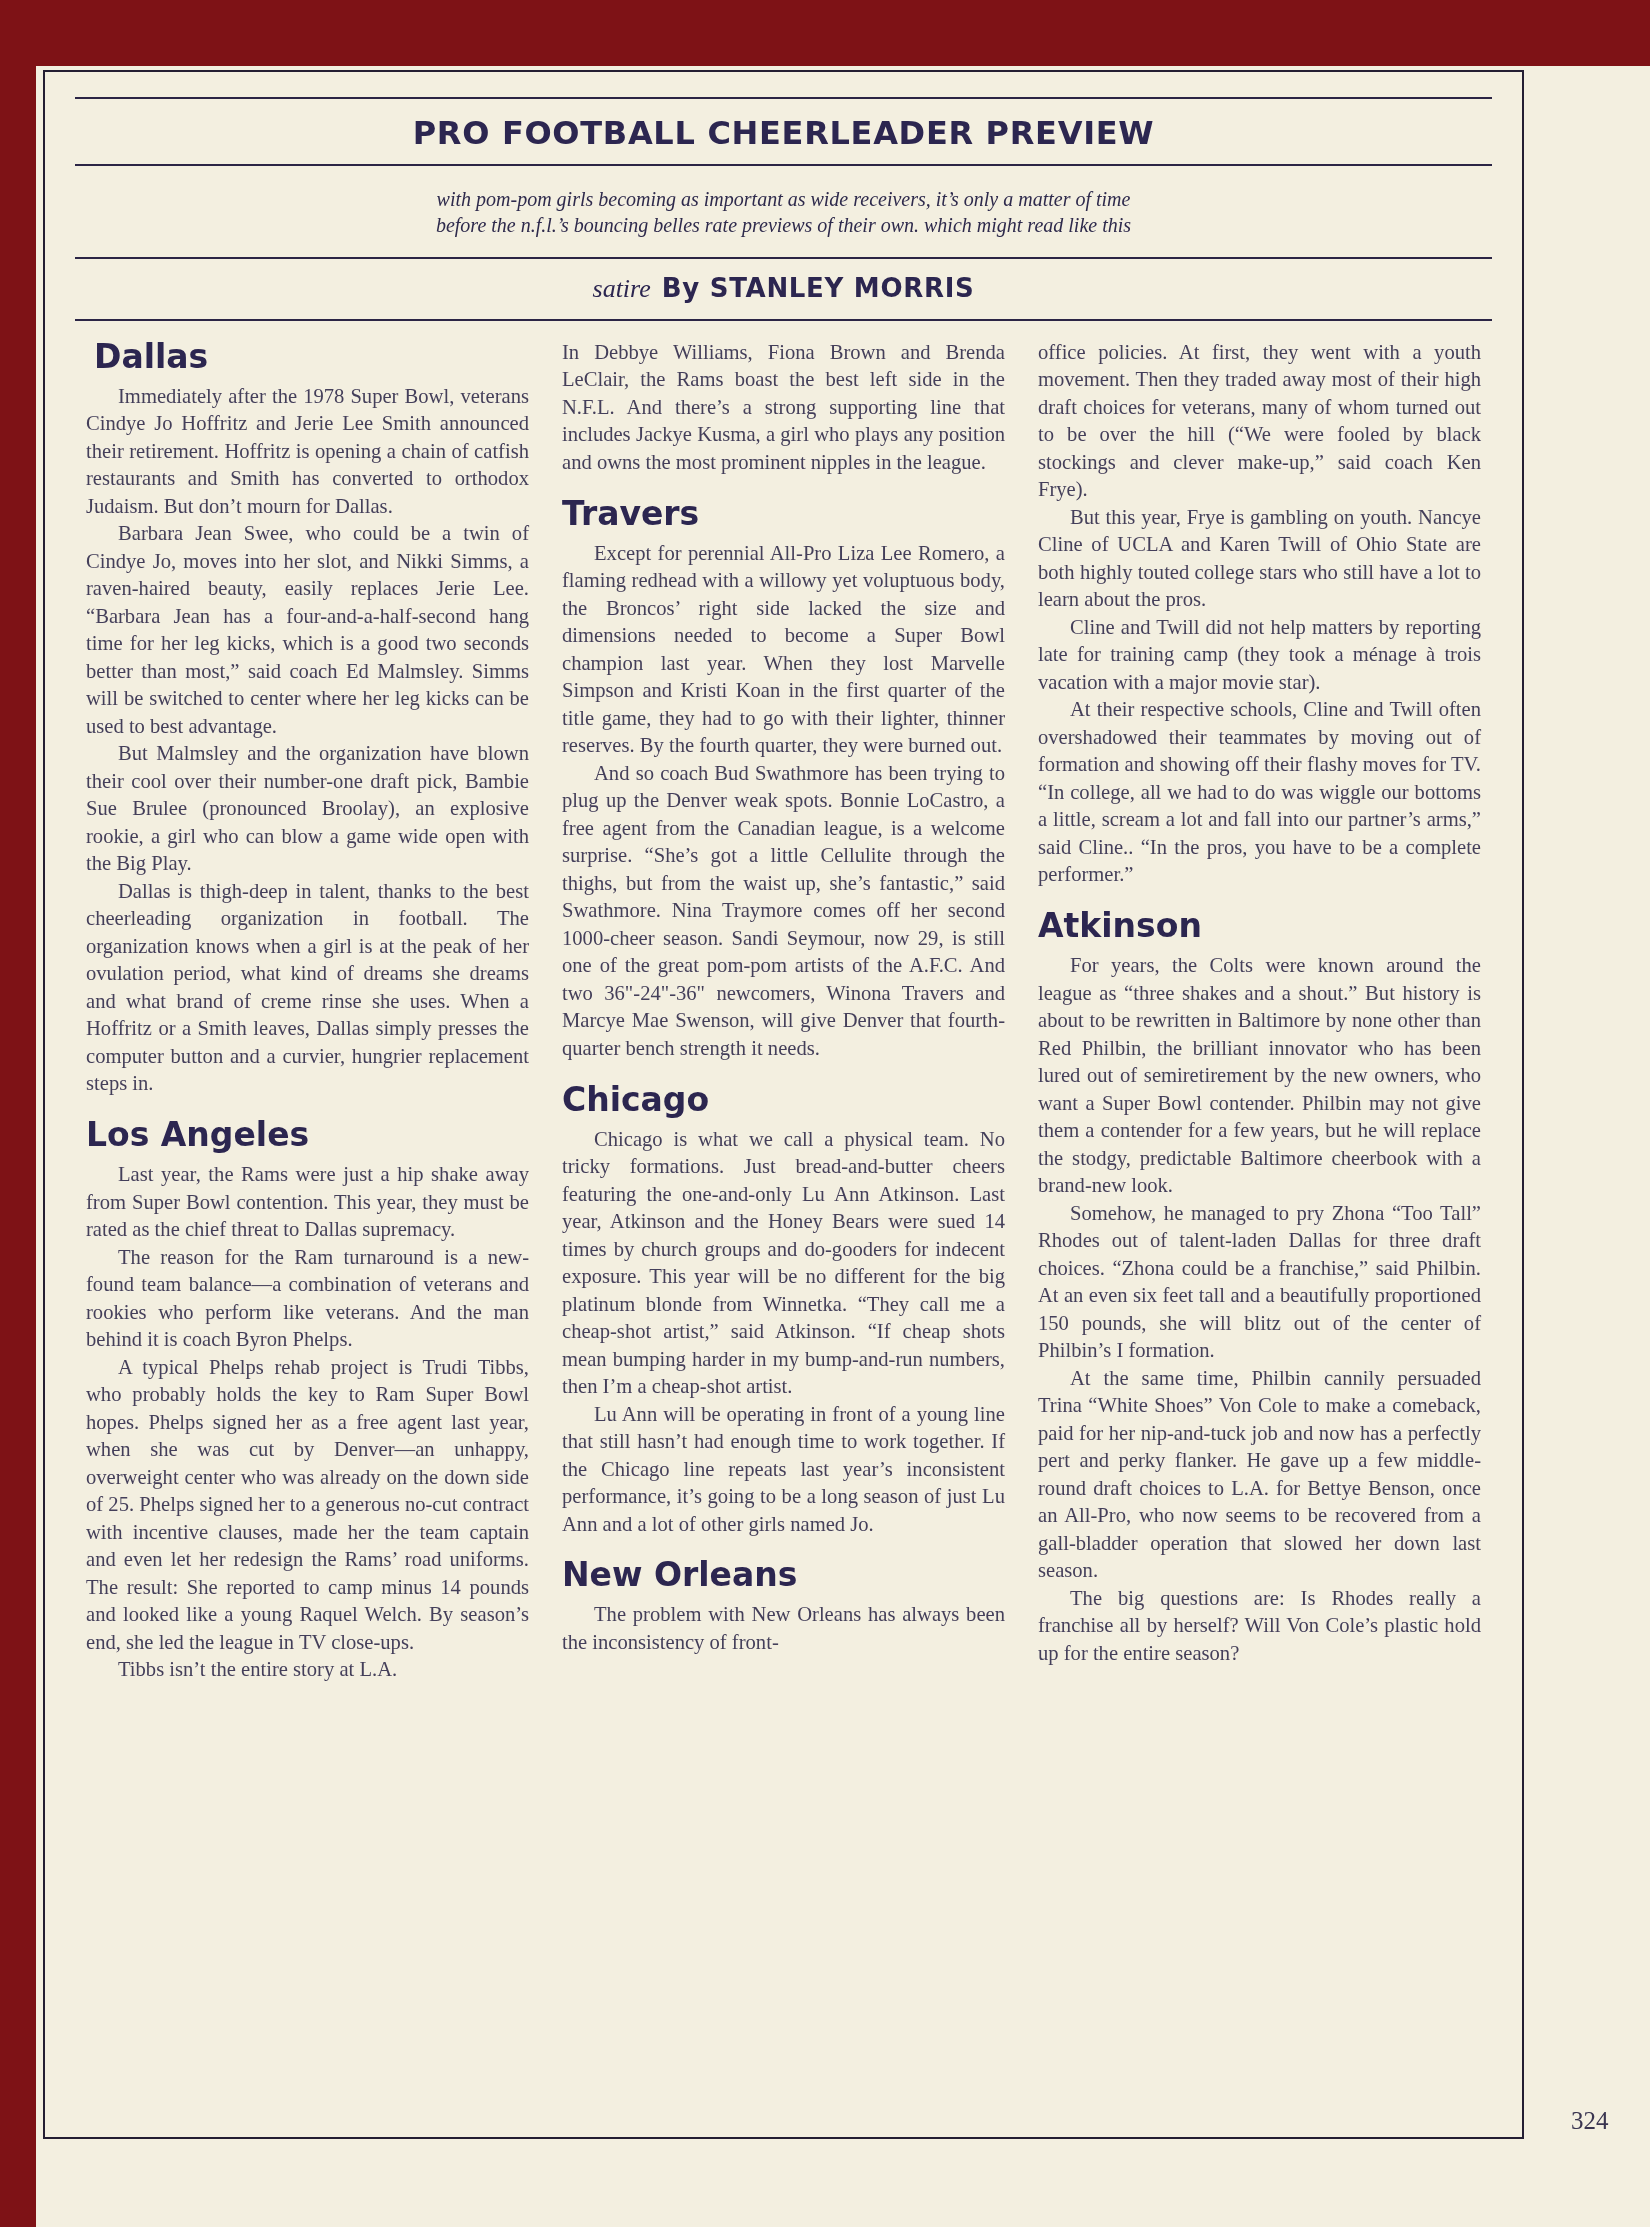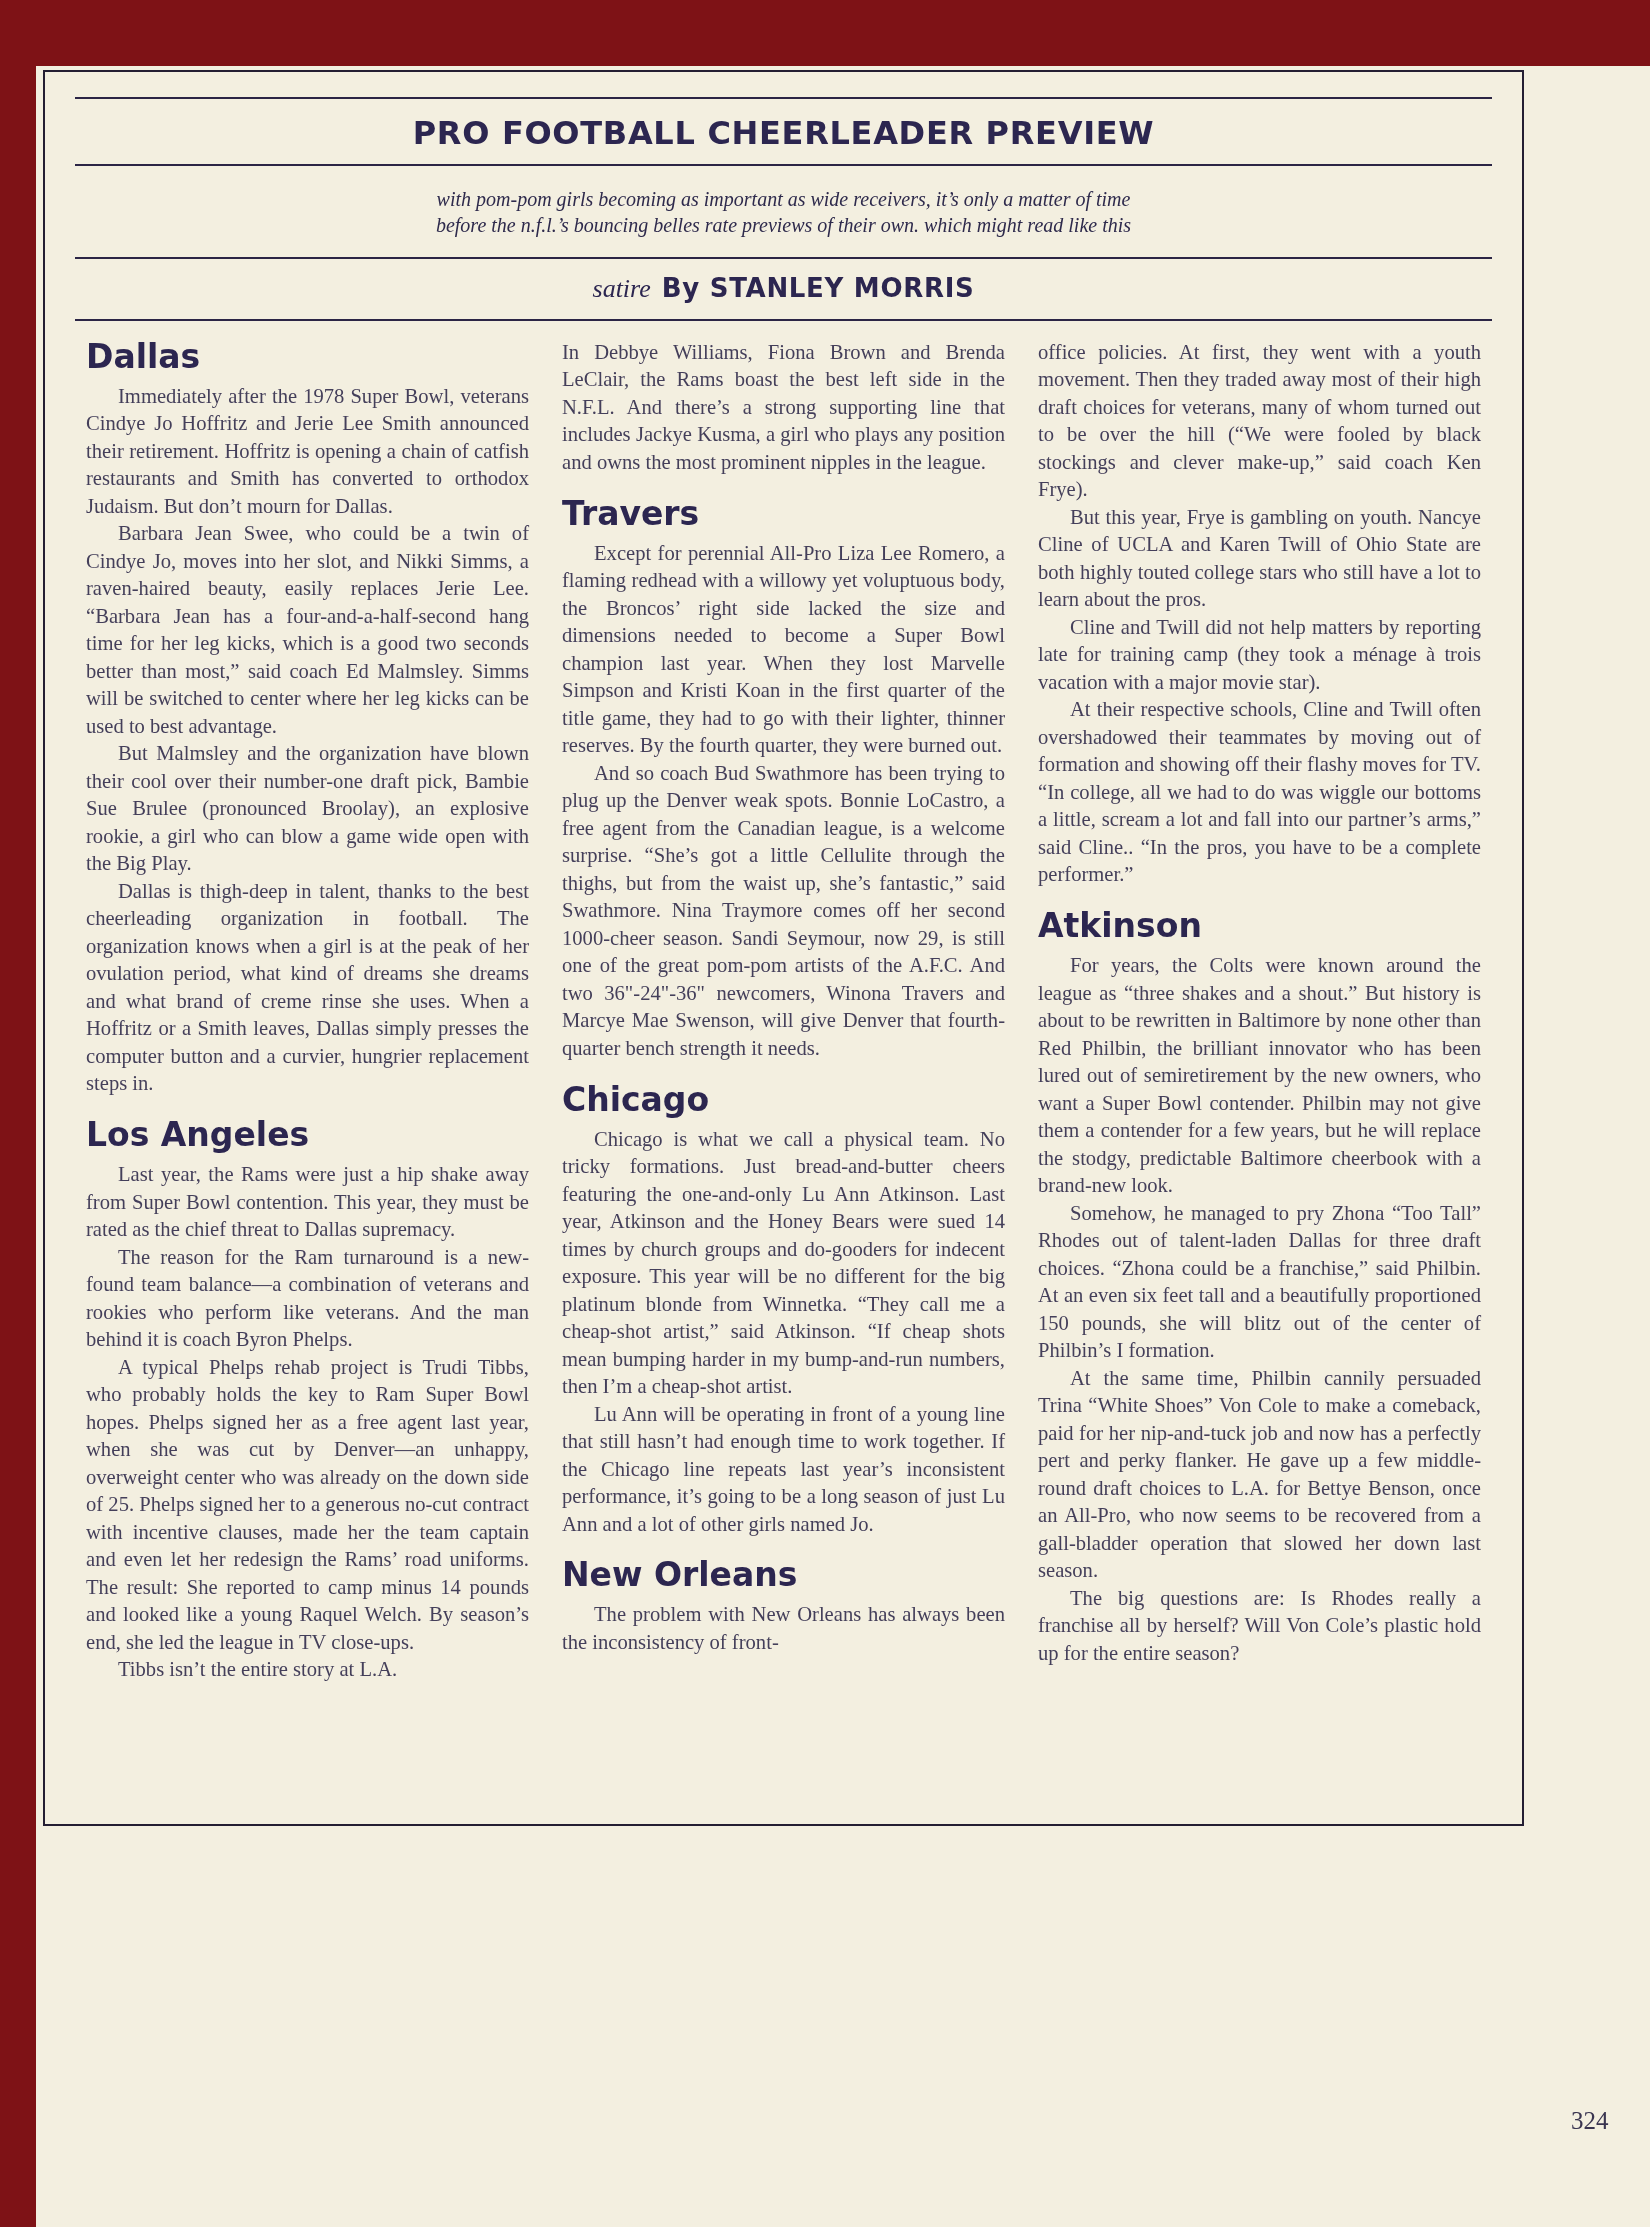--- a/index.html
+++ b/index.html
@@ -1,36 +1,36 @@
 <!DOCTYPE html>
 <html style="font-size:11px"><head>
 <meta charset="utf-8">
 <style>
   html,body{margin:0;padding:0;}
   body{font-family:"Liberation Serif",serif;}
   .canvas{position:relative;width:1650px;height:2227px;background:#f3efe0;overflow:hidden;}
   .red-top{position:absolute;left:0;top:0;width:1650px;height:66px;background:#7e1216;}
   .red-left{position:absolute;left:0;top:0;width:36px;height:2227px;background:#7e1216;}
-  .page-box{position:absolute;left:43px;top:70px;width:1481px;height:1756px;border:2.1px solid #241e33;box-sizing:border-box;background:#f3efe0;}
+  .page-box{position:absolute;left:43px;top:70px;width:1481px;height:2069px;border:2.1px solid #241e33;box-sizing:border-box;background:#f3efe0;}
   .inner{padding:0 30px;}
   .rule{border-top:2.8px solid #2b2545;height:0;margin:0;}
   .rule.r1{margin-top:25px;}
   h1{font-family:"DejaVu Sans",sans-serif;font-weight:800;font-size:32px;letter-spacing:0.7px;
      text-align:center;color:#2c2650;margin:15px 0 12.4px 0;}
   .subtitle{font-style:italic;font-size:20px;line-height:1.28;text-align:center;color:#2e2a4c;margin:20.6px 0 19px 0;}
   .byline{text-align:center;margin:13.8px 0 15px 0;color:#2c2650;}
   .byline .satire{font-style:italic;font-size:26px;margin-right:11px;}
   .byline .author{font-family:"DejaVu Sans",sans-serif;font-weight:800;font-size:26px;letter-spacing:0.7px;}
   .columns{display:flex;gap:33px;padding:18px 41px 0 41px;box-sizing:border-box;}
   .col{flex:1;font-size:20.6px;line-height:27.5px;text-align:justify;color:#443f5a;}
   .col p{margin:0;text-indent:32px;}
   .col p.noindent{text-indent:0;}
   .col h2{font-family:"DejaVu Sans",sans-serif;font-weight:800;font-size:33px;letter-spacing:0;
           color:#2c2650;margin:23.4px 0 12.4px 0;text-align:left;}
-  .col h2:first-child{margin-top:4.1px;}
+  .col h2:first-child{margin-top:4.1px;margin-left:8px;}
   .pageno{position:absolute;left:1571px;top:2107px;font-size:25px;color:#3a3550;}
 </style>
 </head>
 <body>
 
 <div class="canvas">
   <div class="red-top"></div>
   <div class="red-left"></div>
 
   <div class="page-box">

